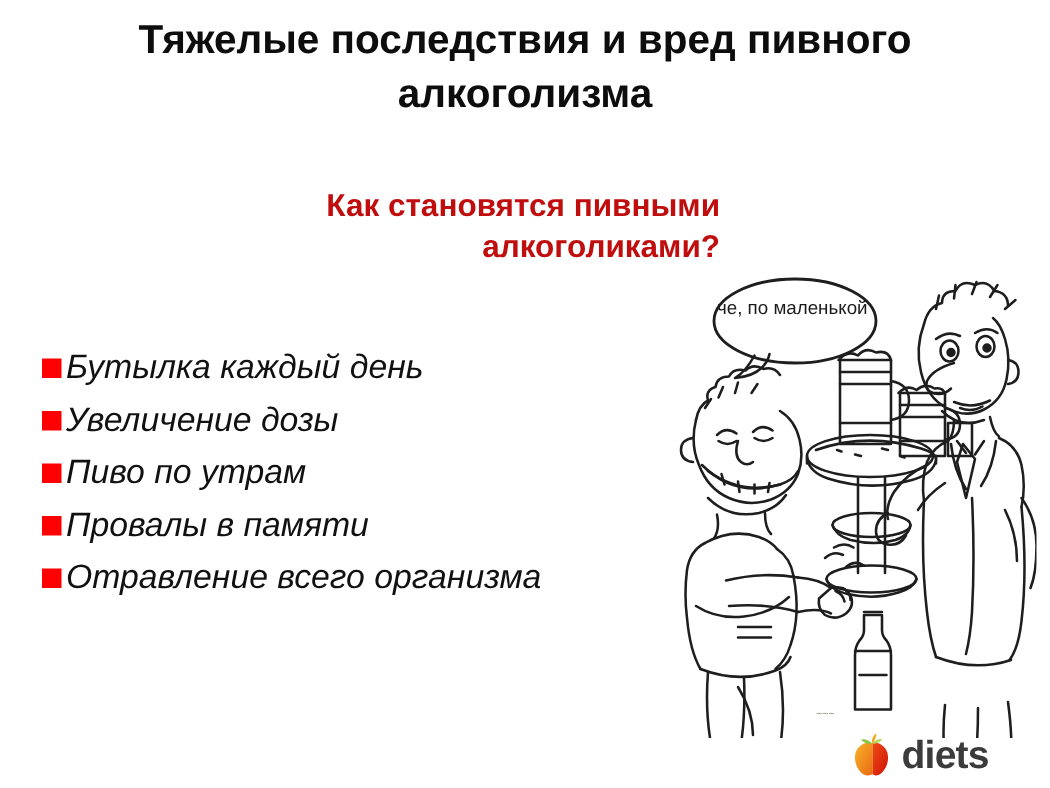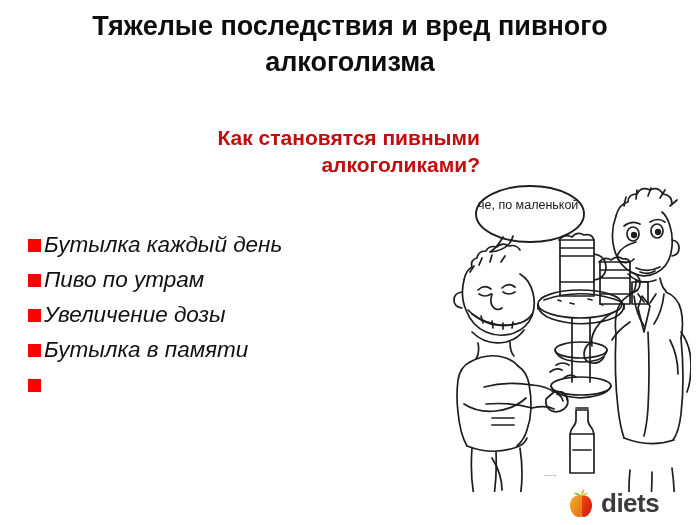--- a/index.html
+++ b/index.html
@@ -136,32 +136,33 @@
 
   <div class="subtitle">Как становятся пивными алкоголиками?</div>
 
   <div class="bullet-list">
     <div class="bullet-row">
       <span class="bullet-square"></span>
       <span class="bullet-text">Бутылка каждый день</span>
     </div>
     <div class="bullet-row">
       <span class="bullet-square"></span>
+      <span class="bullet-text">Увеличение дозы</span>
+    </div>
+    <div class="bullet-row">
+      <span class="bullet-square"></span>
       <span class="bullet-text">Пиво по утрам</span>
     </div>
     <div class="bullet-row">
       <span class="bullet-square"></span>
-      <span class="bullet-text">Увеличение дозы</span>
-    </div>
-    <div class="bullet-row">
-      <span class="bullet-square"></span>
-      <span class="bullet-text">Бутылка в памяти</span>
-    </div>
-    <div class="bullet-row">
-      <span class="bullet-square"></span>
+      <span class="bullet-text">Провалы в памяти</span>
+    </div>
+    <div class="bullet-row">
+      <span class="bullet-square"></span>
+      <span class="bullet-text">Отравление всего организма</span>
     </div>
   </div>
 
   <div class="cartoon">
     <svg width="260" height="310" viewBox="0 0 260 310">
       <g fill="none" stroke="#1e1e1e" stroke-width="1.7" stroke-linecap="round" stroke-linejoin="round">
 
         <ellipse cx="90" cy="32" rx="54" ry="28" stroke-width="1.9"></ellipse>
         <path d="M 63 55 q -6 11 -13 15 q 12 -1 18 -7 q 4 -4 5 -9"></path>
 

